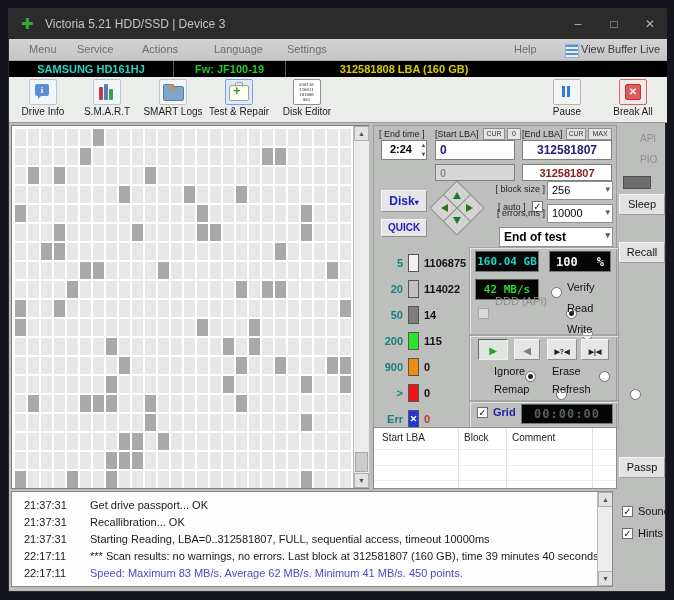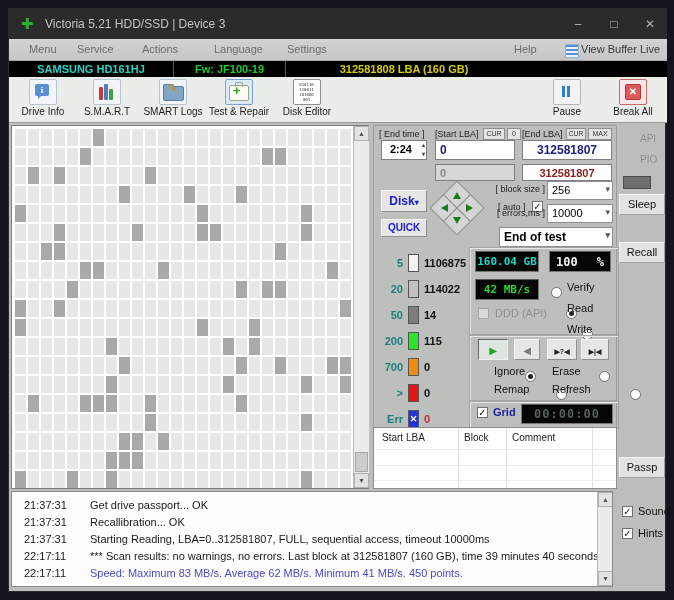--- a/index.html
+++ b/index.html
@@ -745,21 +745,21 @@
   <span class="statval" style="left: 415px; top: 274px; color: rgb(17, 17, 17);">114022</span>
 
   <span class="statlbl" style="left:364px;top:300px;">50</span>
   <div class="statblock" style="left: 399px; top: 297px; background: rgb(125, 125, 125);"></div>
   <span class="statval" style="left: 415px; top: 300px; color: rgb(17, 17, 17);">14</span>
 
   <span class="statlbl" style="left:364px;top:326px;">200</span>
   <div class="statblock" style="left: 399px; top: 323px; background: rgb(44, 228, 44);"></div>
   <span class="statval" style="left: 415px; top: 326px; color: rgb(17, 17, 17);">115</span>
 
-  <span class="statlbl" style="left:364px;top:352px;">700</span>
+  <span class="statlbl" style="left:364px;top:352px;">900</span>
   <div class="statblock" style="left: 399px; top: 349px; background: rgb(238, 141, 18);"></div>
   <span class="statval" style="left: 415px; top: 352px; color: rgb(17, 17, 17);">0</span>
 
   <span class="statlbl" style="left:364px;top:378px;">&gt;</span>
   <div class="statblock" style="left: 399px; top: 375px; background: rgb(232, 21, 21);"></div>
   <span class="statval" style="left: 415px; top: 378px; color: rgb(17, 17, 17);">0</span>
 
   <span class="statlbl" style="left:364px;top:404px;">Err</span>
   <div class="statblock" style="left: 399px; top: 401px; background: rgb(36, 52, 221);">✕</div>
   <span class="statval" style="left: 415px; top: 404px; color: rgb(192, 48, 48);">0</span>
@@ -774,21 +774,21 @@
   <div class="lcd" style="left: 466px; top: 270px; width: 64px; height: 21px; font-size: 11px; line-height: 19px; color: rgb(39, 216, 47);">42 MB/s</div>
 
   <span class="radio abs" style="left:542px;top:273px;"></span>
   <span class="rlabel abs" style="left:558px;top:272px;">Verify</span>
   <span class="radio sel abs" style="left:542px;top:294px;"></span>
   <span class="rlabel abs" style="left:558px;top:293px;">Read</span>
   <span class="radio abs" style="left:542px;top:315px;"></span>
   <span class="rlabel abs" style="left:558px;top:314px;">Write</span>
 
   <span class="chk dis abs" style="left:469px;top:299px;"></span>
-  <span class="rlabel abs" style="left:486px;top:298px;color:#8f8f8f;">DDD (API)</span>
+  <span class="rlabel abs" style="left:486px;top:286px;color:#8f8f8f;">DDD (API)</span>
 
   
   <div class="groupbox" style="left:460px;top:326px;width:148px;height:64px;"></div>
   <div class="pbtn" style="left:469px;top:330px;width:30px;height:21px;border:1px solid #666;border-bottom-color:#eee;border-right-color:#eee;background:#dfe6df;">
     <span class="playglyph" style="color:#1da51d;">▶</span>
   </div>
   <div class="pbtn" style="left:505px;top:330px;width:26px;height:21px;">
     <span class="playglyph" style="color:#7d7d7d;">◀</span>
   </div>
   <div class="pbtn" style="left:538px;top:330px;width:30px;height:21px;">

